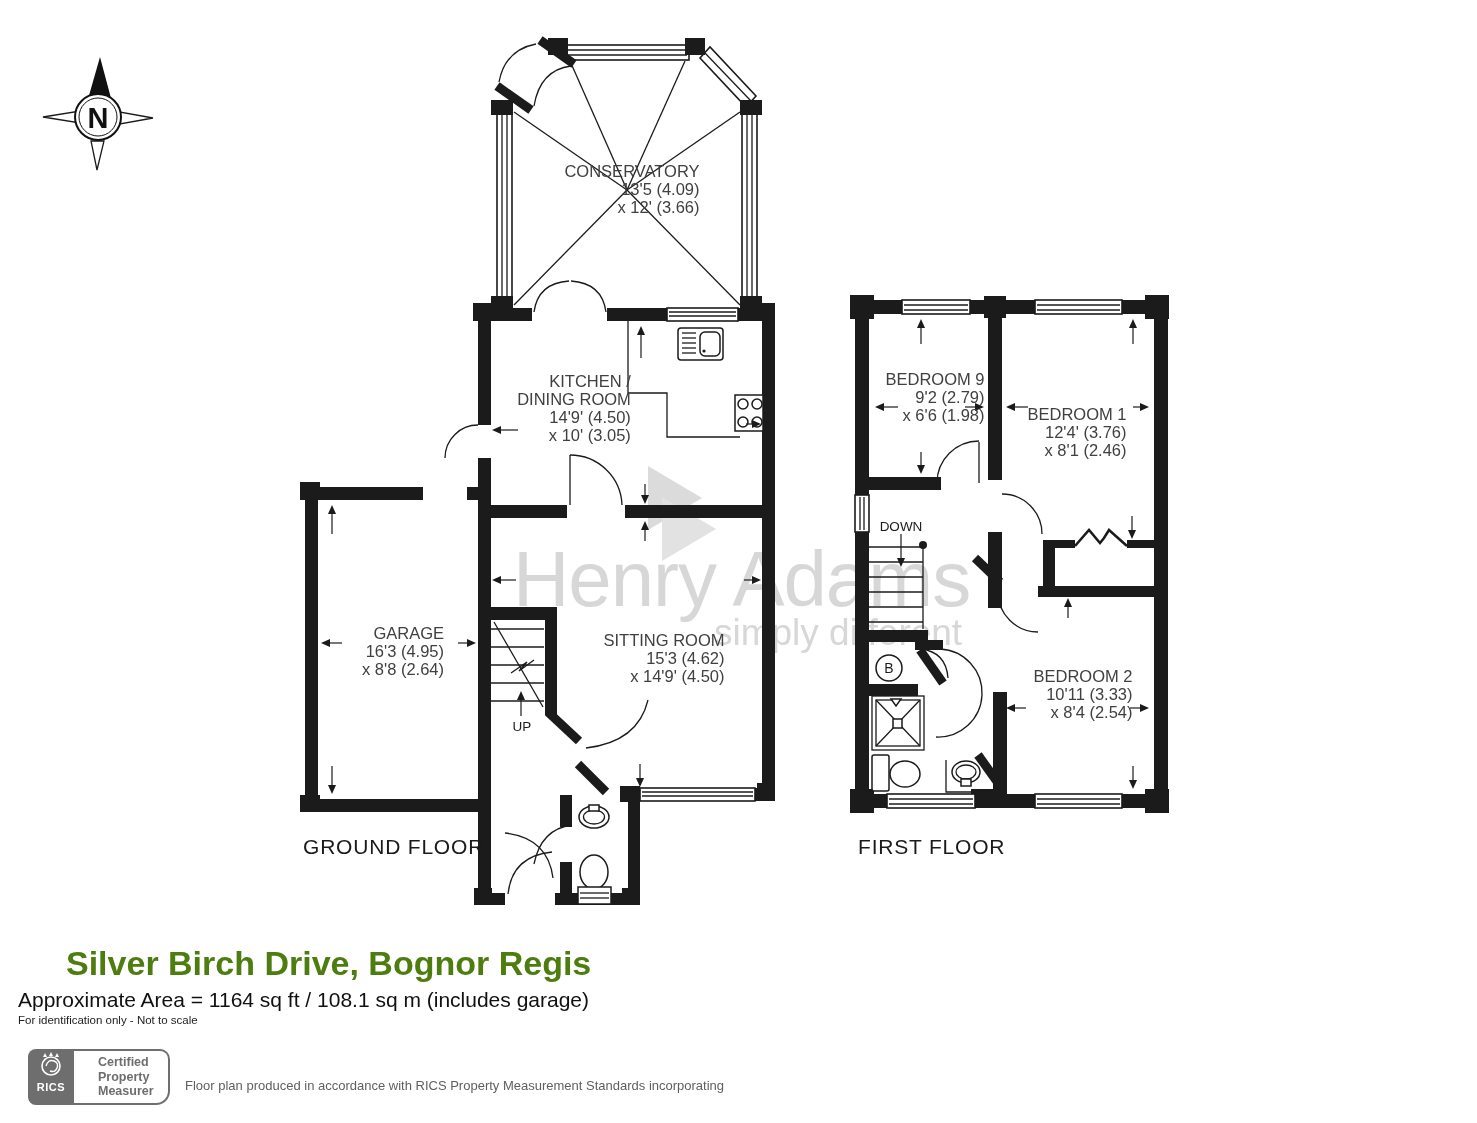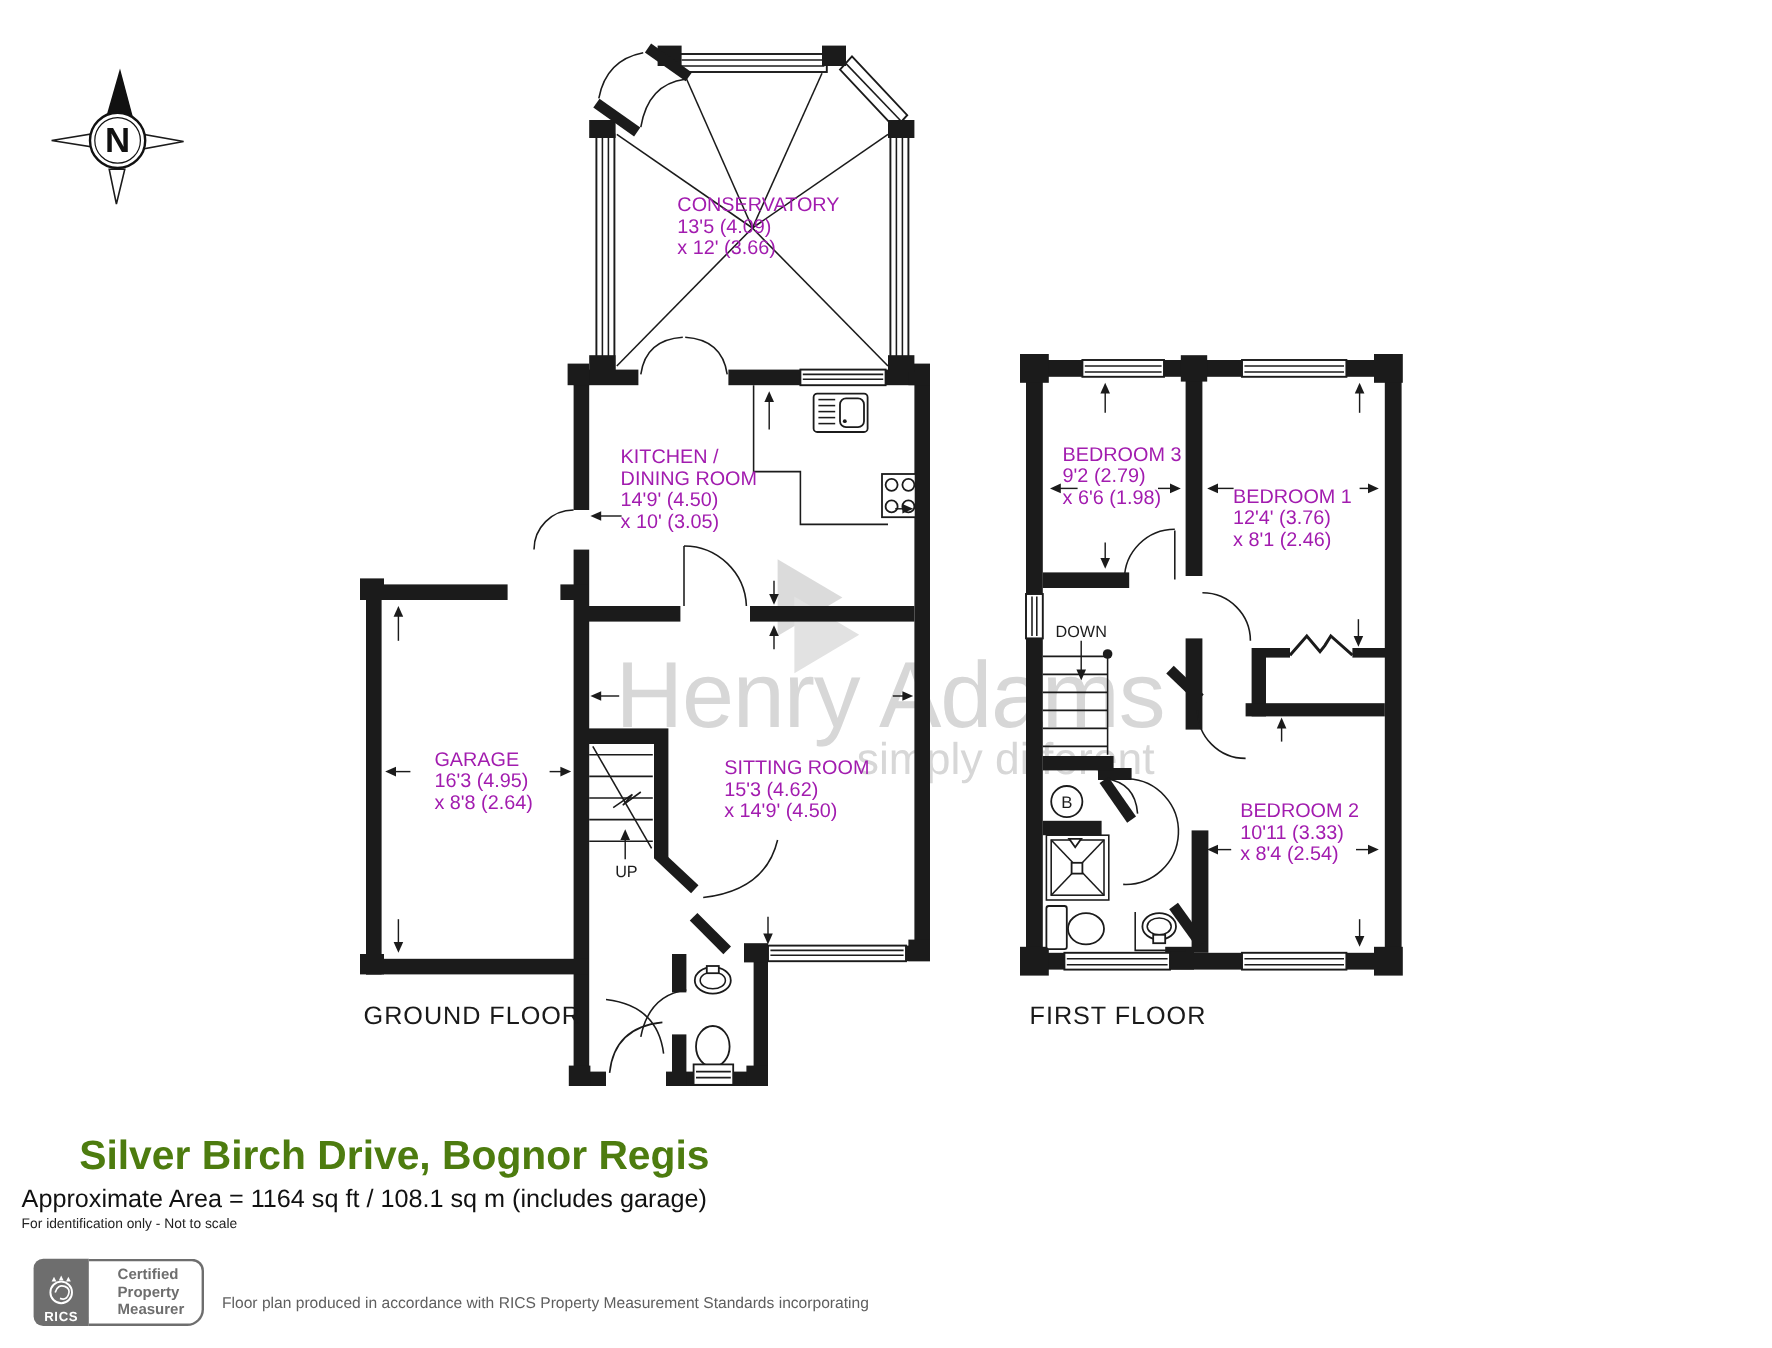--- a/index.html
+++ b/index.html
@@ -10,32 +10,32 @@
   }
   html,body{margin:0;padding:0;background:#fff;}
   body{font-family:"Liberation Sans", sans-serif;}
   .canvas{position:relative;width:1477px;height:1123px;background:#fff;overflow:hidden;}
   .layer{position:absolute;left:0;top:0;width:1477px;height:1123px;}
   svg{display:block;}
   
   .wm-brand{position:absolute;left:513px;top:534px;font-size:78px;letter-spacing:-1px;color:var(--watermark);white-space:nowrap;font-weight:400;}
   .wm-tagline{position:absolute;left:714px;top:612px;font-size:37px;color:var(--watermark);white-space:nowrap;}
   
-  .room-label{position:absolute;transform:translateX(-50%);text-align:left;font-size:16.5px;line-height:18px;color:#a21caf;white-space:nowrap;}
+  .room-label{position:absolute;transform:translateX(-50%);text-align:right;font-size:16.5px;line-height:18px;color:#404040;white-space:nowrap;}
   .small-label{position:absolute;transform:translateX(-50%);text-align:left;font-size:13.5px;color:#1c1c1c;white-space:nowrap;}
   .floor-caption{position:absolute;font-size:21px;letter-spacing:0.8px;color:#1a1a1a;white-space:nowrap;}
   .compass-n{position:absolute;left:98px;top:102px;transform:translateX(-50%);font-size:29px;font-weight:bold;color:#111;}
   
   .title{position:absolute;left:66px;top:944px;font-size:34px;font-weight:bold;color:#4d7c0f;white-space:nowrap;}
   .area-line{position:absolute;left:18px;top:988px;font-size:21px;color:#111;white-space:nowrap;}
   .disclaimer{position:absolute;left:18px;top:1014px;font-size:11.5px;color:#222;white-space:nowrap;}
   .footer-text{position:absolute;left:185px;top:1043px;font-size:13px;line-height:17px;color:var(--footer-gray);white-space:pre;}
   
   .badge{position:absolute;left:28px;top:1049px;display:flex;}
-  .badge-left{width:46px;height:56px;background:var(--badge-gray);border-radius:8px 0 0 8px;display:flex;flex-direction:column;align-items:center;justify-content:flex-end;padding-bottom:1px;box-sizing:border-box;}
+  .badge-left{width:46px;height:56px;background:var(--badge-gray);border-radius:8px 0 0 8px;display:flex;flex-direction:column;align-items:center;justify-content:flex-end;padding-bottom:12px;box-sizing:border-box;}
   .badge-org{color:#fff;font-weight:bold;font-size:11px;letter-spacing:0.5px;}
   .badge-right{width:96px;height:56px;border:2.5px solid var(--badge-gray);border-left:none;border-radius:0 10px 14px 0;box-sizing:border-box;padding:4px 0 0 24px;}
   .badge-right div{font-size:12.5px;font-weight:bold;color:var(--badge-gray);line-height:14.5px;}
   
   .w{fill:var(--wall);}
   .win{fill:#fff;stroke:var(--wall);stroke-width:1.6;}
   .thin{fill:none;stroke:var(--wall);stroke-width:1.3;}
   .fix{fill:#fff;stroke:var(--wall);stroke-width:1.5;}
   .leaf{stroke:var(--wall);stroke-width:9;}
   .diml{stroke:var(--wall);stroke-width:1.2;}
@@ -342,21 +342,21 @@
     <div>GARAGE</div>
       <div>16'3 (4.95)</div>
       <div>x 8'8 (2.64)</div>
   </div>
   <div class="room-label" style="left:664px;top:631px">
     <div>SITTING ROOM</div>
       <div>15'3 (4.62)</div>
       <div>x 14'9' (4.50)</div>
   </div>
   <div class="room-label" style="left:935px;top:370px">
-    <div>BEDROOM 3</div>
+    <div>BEDROOM 9</div>
       <div>9'2 (2.79)</div>
       <div>x 6'6 (1.98)</div>
   </div>
   <div class="room-label" style="left:1077px;top:405px">
     <div>BEDROOM 1</div>
       <div>12'4' (3.76)</div>
       <div>x 8'1 (2.46)</div>
   </div>
   <div class="room-label" style="left:1083px;top:667px">
     <div>BEDROOM 2</div>

